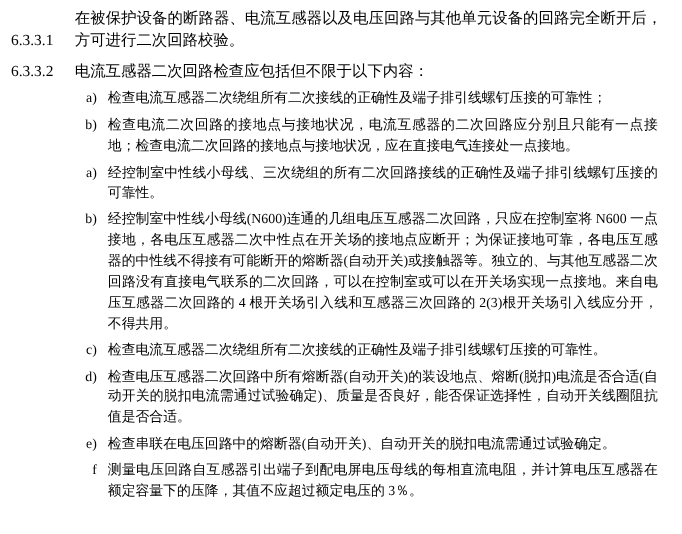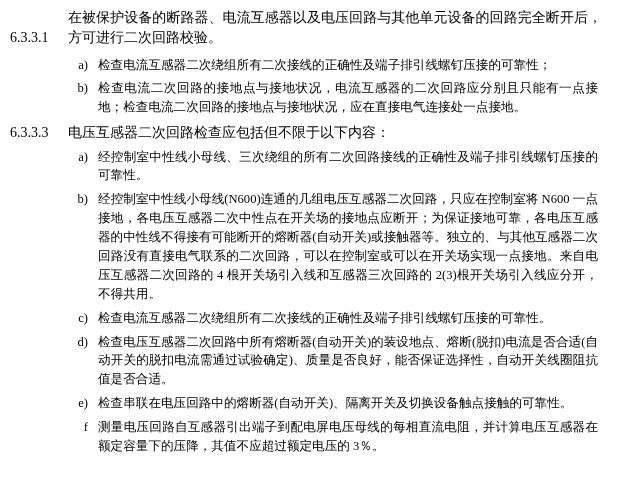--- a/index.html
+++ b/index.html
@@ -84,57 +84,57 @@
 <body>
 
 <div class="page">
 
 
   <div class="clause">
     <span class="cnum">6.3.3.1</span>
     <span class="ctext">在被保护设备的断路器、电流互感器以及电压回路与其他单元设备的回路完全断开后，方可进行二次回路校验。</span>
   </div>
 
+  <div class="clause tight">
+    <span class="cnum">6.3.3.2</span>
+    <span class="ctext">电流互感器二次回路检查应包括但不限于以下内容：</span>
+  </div>
 
   <div class="list indent-list">
     <div class="list-item">
       <span class="marker">a)</span>
       <span class="itext">检查电流互感器二次绕组所有二次接线的正确性及端子排引线螺钉压接的可靠性；</span>
     </div>
     <div class="list-item">
       <span class="marker">b)</span>
       <span class="itext">检查电流二次回路的接地点与接地状况，电流互感器的二次回路应分别且只能有一点接地；检查电流二次回路的接地点与接地状况，应在直接电气连接处一点接地。</span>
     </div>
   </div>
 
-  <div class="clause tight">
-    <span class="cnum">6.3.3.3</span>
-    <span class="ctext">电压互感器二次回路检查应包括但不限于以下内容：</span>
-  </div>
 
   <div class="list indent-list">
     <div class="list-item">
       <span class="marker">a)</span>
       <span class="itext">经控制室中性线小母线、三次绕组的所有二次回路接线的正确性及端子排引线螺钉压接的可靠性。</span>
     </div>
     <div class="list-item">
       <span class="marker">b)</span>
       <span class="itext">经控制室中性线小母线(N600)连通的几组电压互感器二次回路，只应在控制室将 N600 一点接地，各电压互感器二次中性点在开关场的接地点应断开；为保证接地可靠，各电压互感器的中性线不得接有可能断开的熔断器(自动开关)或接触器等。独立的、与其他互感器二次回路没有直接电气联系的二次回路，可以在控制室或可以在开关场实现一点接地。来自电压互感器二次回路的 4 根开关场引入线和互感器三次回路的 2(3)根开关场引入线应分开，不得共用。</span>
     </div>
     <div class="list-item">
       <span class="marker">c)</span>
       <span class="itext">检查电流互感器二次绕组所有二次接线的正确性及端子排引线螺钉压接的可靠性。</span>
     </div>
     <div class="list-item">
       <span class="marker">d)</span>
       <span class="itext">检查电压互感器二次回路中所有熔断器(自动开关)的装设地点、熔断(脱扣)电流是否合适(自动开关的脱扣电流需通过试验确定)、质量是否良好，能否保证选择性，自动开关线圈阻抗值是否合适。</span>
     </div>
     <div class="list-item">
       <span class="marker">e)</span>
-      <span class="itext">检查串联在电压回路中的熔断器(自动开关)、隔离开关及切换设备触点接触的可靠性。</span>
+      <span class="itext">检查串联在电压回路中的熔断器(自动开关)、自动开关的脱扣电流需通过试验确定。</span>
     </div>
     <div class="list-item">
       <span class="marker">f</span>
       <span class="itext">测量电压回路自互感器引出端子到配电屏电压母线的每相直流电阻，并计算电压互感器在额定容量下的压降，其值不应超过额定电压的 3％。</span>
     </div>
   </div>
 
 </div>
 
 </body></html>

